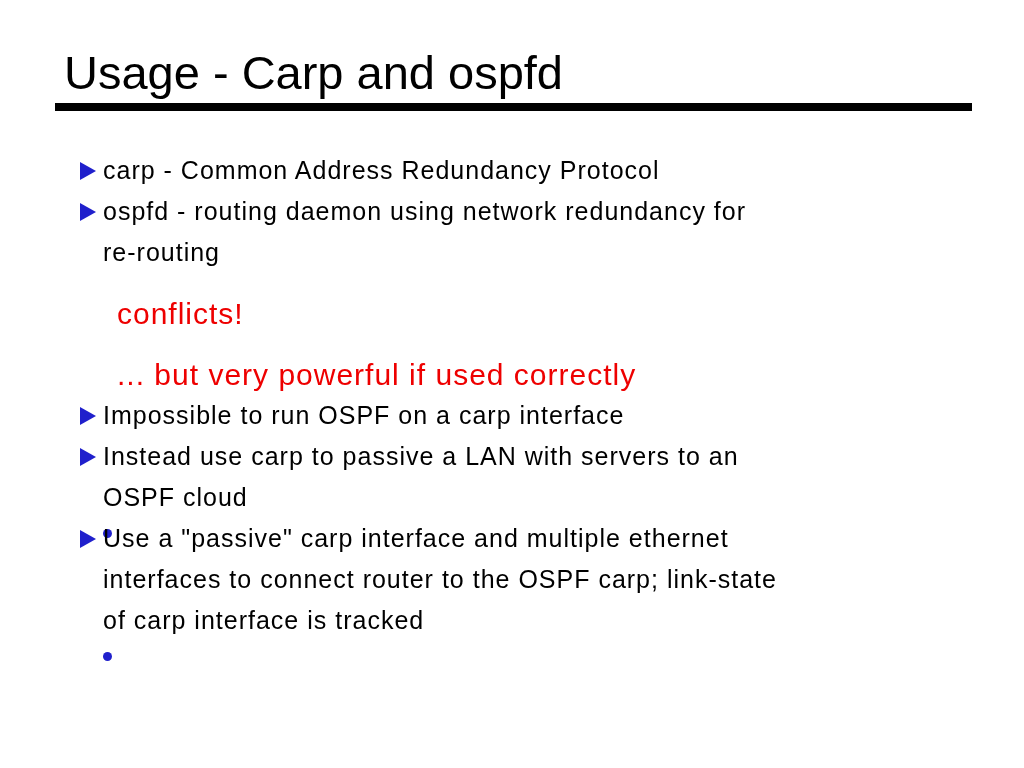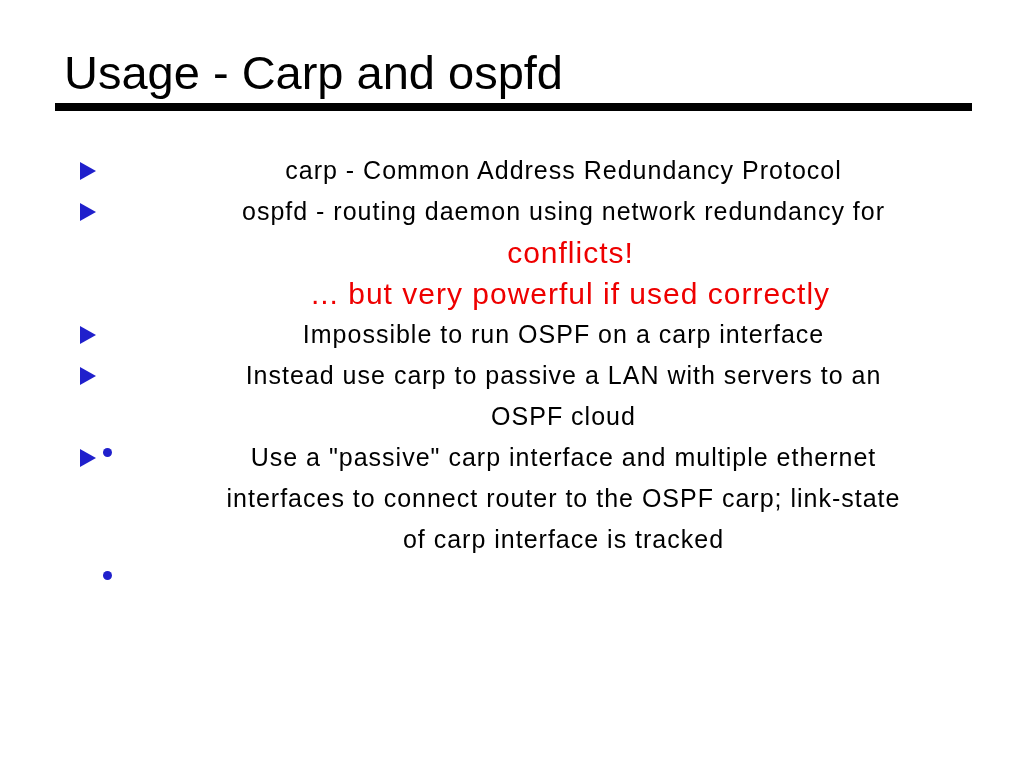--- a/index.html
+++ b/index.html
@@ -5,21 +5,20 @@
   * { margin: 0; padding: 0; box-sizing: border-box; }
   html, body { background: #777; }
   .slide {
     position: relative;
     width: 1024px;
     height: 768px;
     background: #ffffff;
     overflow: hidden;
     font-family: "Liberation Sans", "DejaVu Sans", sans-serif;
     color: #000000;
-    text-align: center;
   }
   .title {
     position: absolute;
     left: 64px;
     top: 48px;
     font-size: 47px;
     line-height: 50px;
     letter-spacing: 0px;
     color: #000000;
     white-space: nowrap;
@@ -44,20 +43,21 @@
     line-height: 41px;
     letter-spacing: 1px;
     padding-left: 103px;
   }
   .row-red {
     font-size: 30px;
     line-height: 41px;
     letter-spacing: 1px;
     padding-left: 117px;
     color: #ee0000;
+    margin-top: 20px;
   }
   .row-sub {
     font-size: 24px;
     line-height: 32px;
     letter-spacing: 1.2px;
     padding-left: 120px;
   }
   .tri {
     position: absolute;
     left: 80px;
@@ -91,20 +91,23 @@
     <div class="row row-main">
       <span class="tri"></span>
       <span>carp - Common Address Redundancy Protocol</span>
     </div>
 
     <div class="row row-main">
       <span class="tri"></span>
       <span>ospfd - routing daemon using network redundancy for</span>
     </div>
 
+    <div class="row row-main">
+      <span>re-routing</span>
+    </div>
 
     <div class="row row-red">
       <span>conflicts!</span>
     </div>
 
     <div class="row row-red">
       <span>... but very powerful if used correctly</span>
     </div>
 
     <div class="row row-main">

